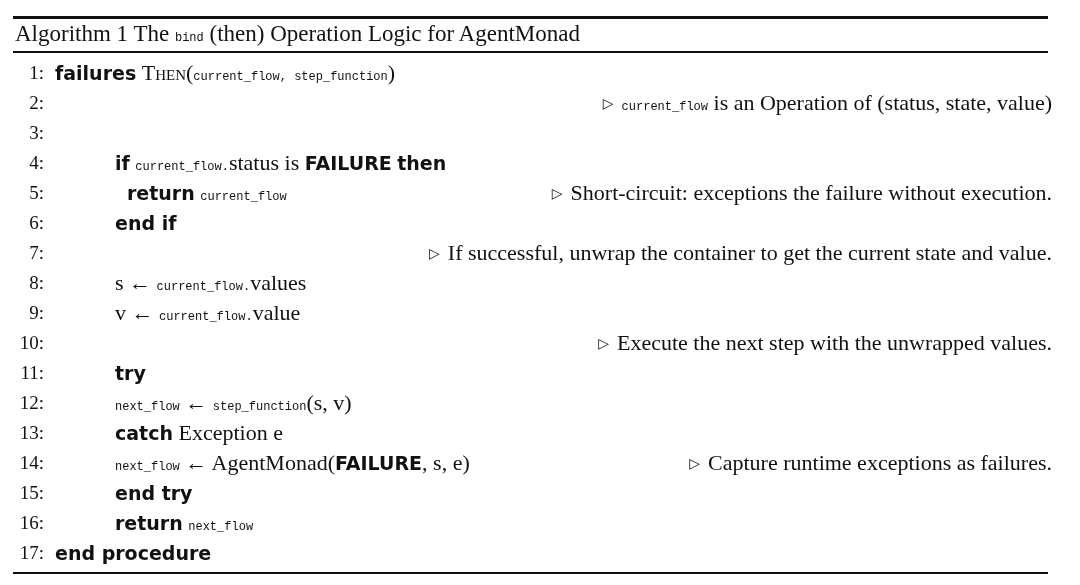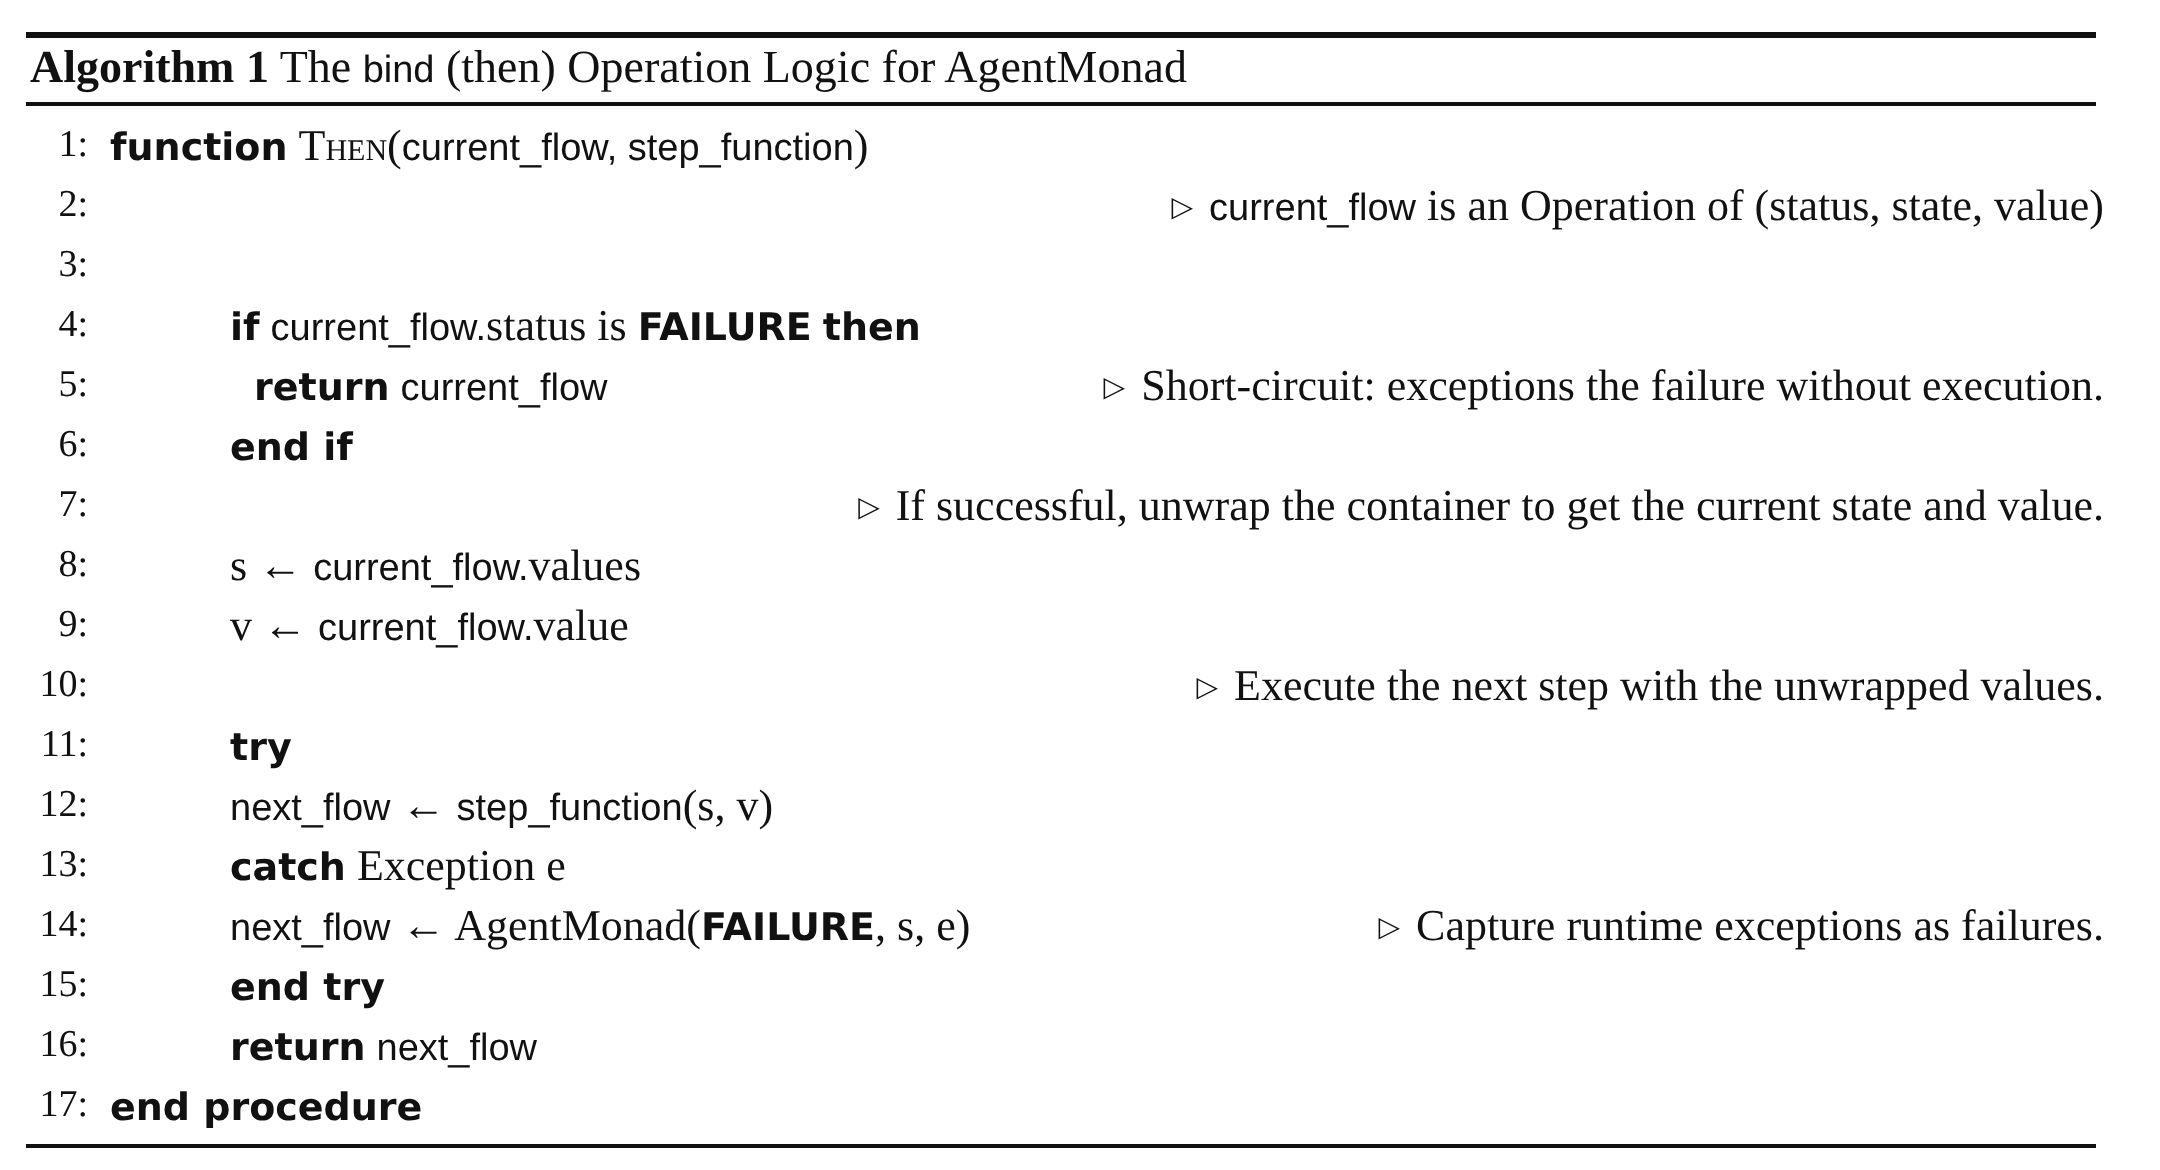--- a/index.html
+++ b/index.html
@@ -3,22 +3,22 @@
 <meta charset="utf-8">
 <style>
   html, body { margin: 0; padding: 0; background: #ffffff; }
   body { width: 1080px; height: 585px; position: relative; overflow: hidden; color: #111; }
   .rule { position: absolute; left: 13px; width: 1035px; background: #111; }
   .rule.thick { top: 16px; height: 3px; }
   .rule.thin1 { top: 51px; height: 1.5px; }
   .rule.thin2 { top: 572px; height: 1.5px; }
   .caption { position: absolute; left: 15px; top: 19px; height: 30px; line-height: 30px;
     font-family: "Liberation Serif", "DejaVu Serif", serif; font-size: 23px; white-space: nowrap; }
-  .caption .alg { font-weight: bold; }
-  .mono { font-family: Liberation Sans, sans-serif; font-size: 19px; }
+  .caption .alg { font-weight: normal; }
+  .mono { font-family: Liberation Mono, monospace; font-size: 12px; }
   .kw { font-family: "DejaVu Sans", "Liberation Sans", sans-serif; font-weight: bold; font-size: 19px; }
   .it { font-family: "Liberation Serif", "DejaVu Serif", serif; }
   .sc { font-variant: small-caps; font-family: "Liberation Serif", "DejaVu Serif", serif; }
   .line { position: absolute; left: 0; width: 1080px; height: 30px; line-height: 30px;
     font-family: "Liberation Serif", "DejaVu Serif", serif; font-size: 22px; white-space: nowrap; }
   .ln { position: absolute; left: 0; width: 44px; text-align: right; font-family: "Liberation Serif", "DejaVu Serif", serif; font-size: 19px; }
   .code { position: absolute; left: 55px; }
   .code.i1 { left: 91px; margin-left: 24px; }
   .code.i2 { left: 127px; }
   .cmt { position: absolute; right: 28px; }
@@ -32,21 +32,21 @@
   <span class="alg">Algorithm 1</span>
   <span>The</span>
   <span class="mono">bind</span>
   <span>(then) Operation Logic for AgentMonad</span>
 </div>
 <div class="rule thin1"></div>
 
 <div class="line" style="top:58px">
   <span class="ln">1:</span>
   <span class="code">
-    <span class="kw">function</span>
+    <span class="kw">failures</span>
     <span class="sc">Then</span><span>(</span><span class="mono">current_flow, step_function</span><span>)</span>
   </span>
 </div>
 
 <div class="line" style="top:88px">
   <span class="ln">2:</span>
   <span class="cmt">
     <span class="tri">▷</span><span class="mono">current_flow</span><span> is an Operation of (</span><span class="it">status, state, value</span><span>)</span>
   </span>
 </div>

